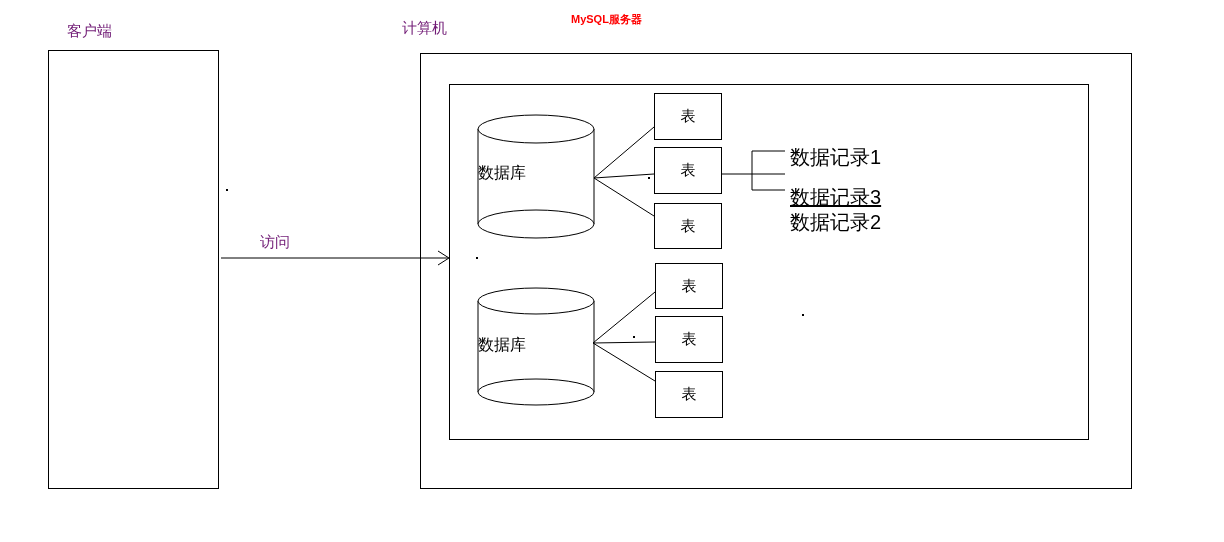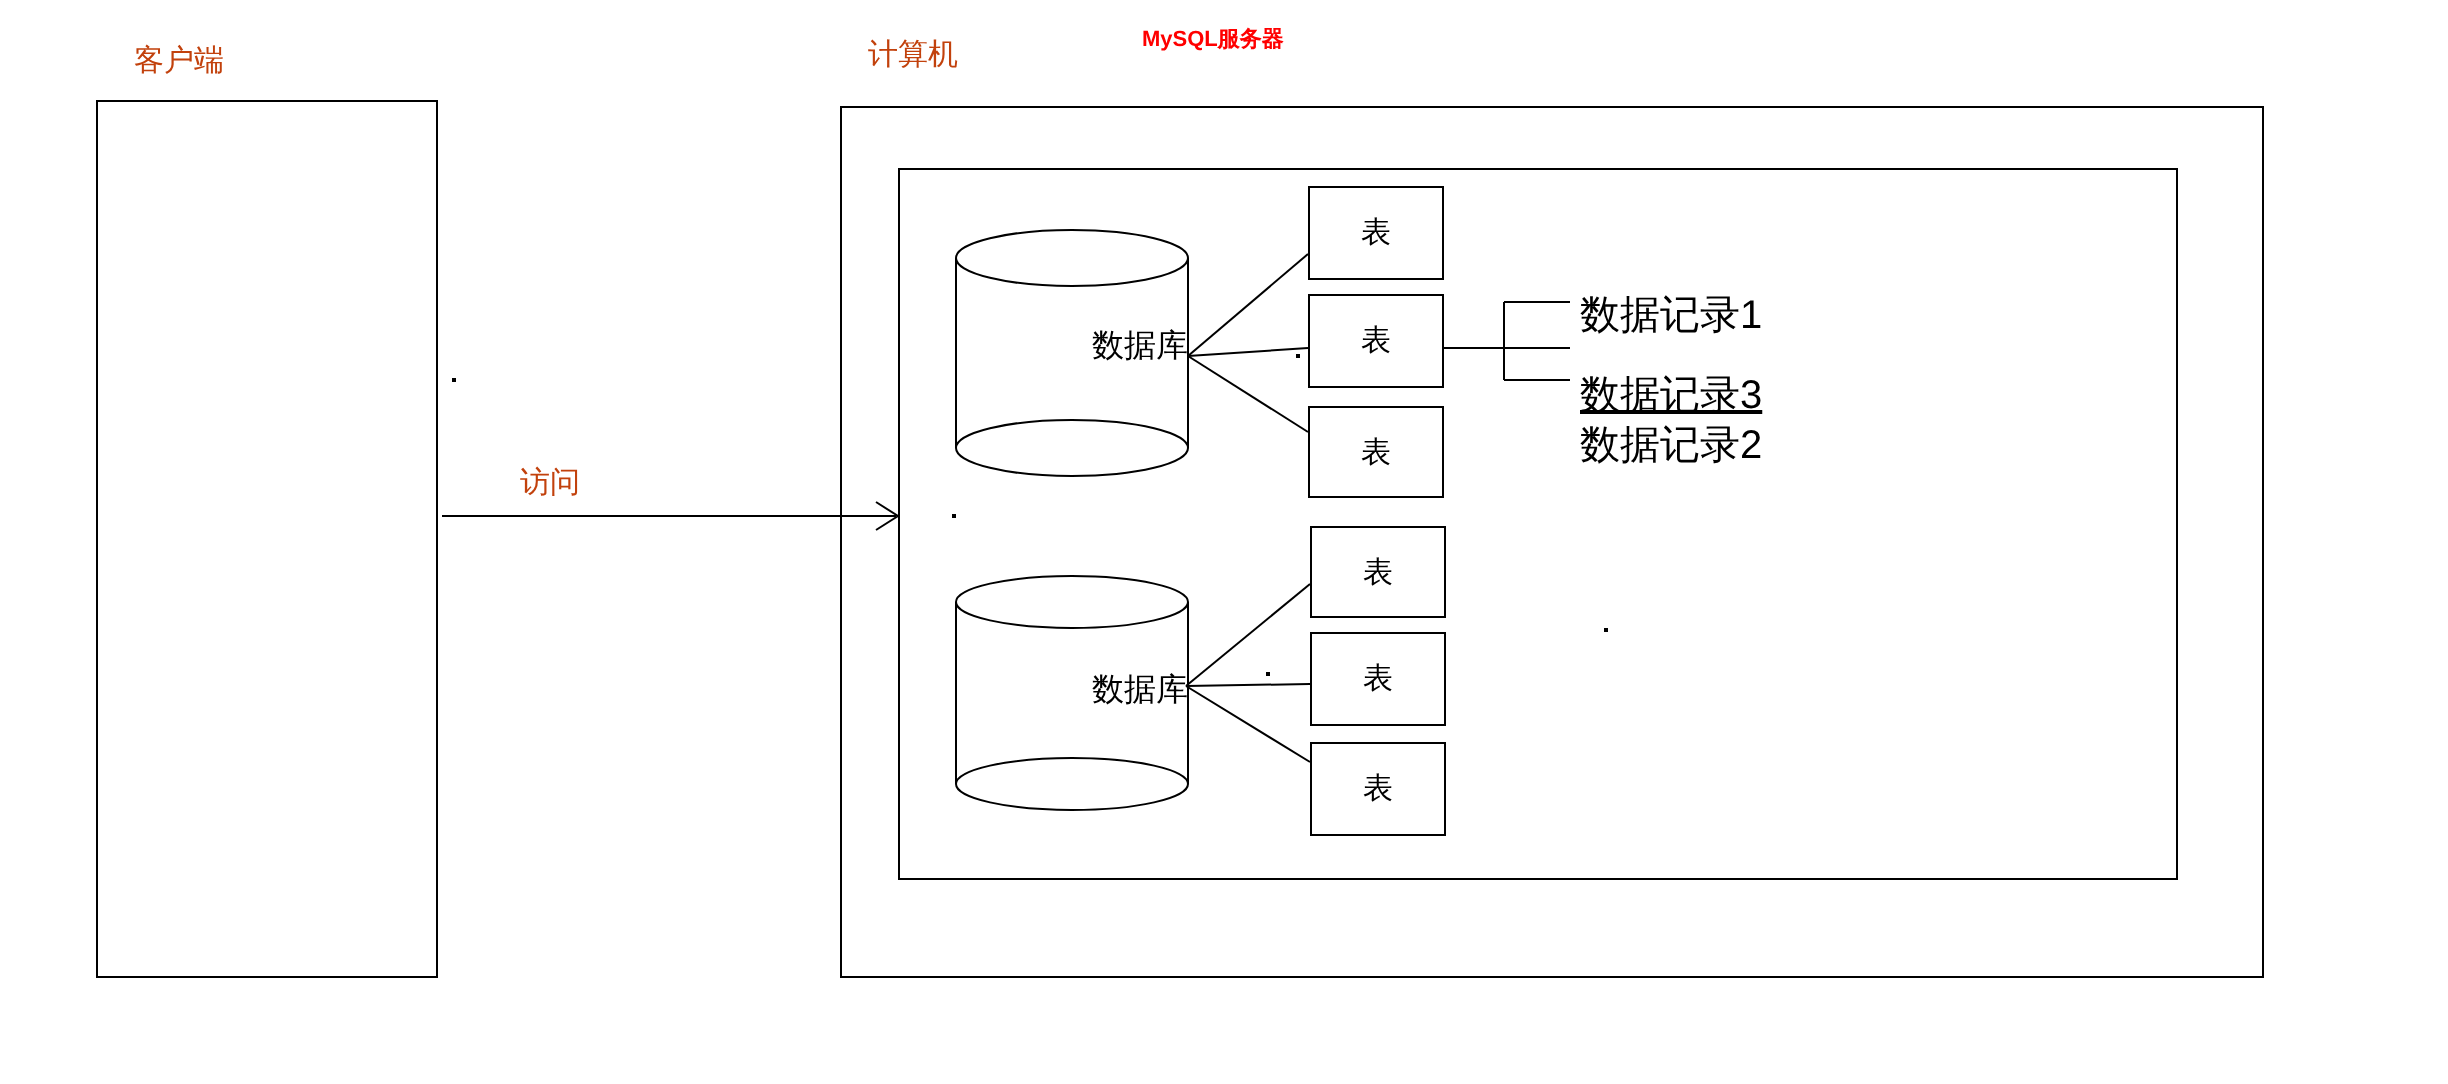--- a/index.html
+++ b/index.html
@@ -27,38 +27,38 @@
     position: absolute;
     border: 1px solid #000000;
     background: transparent;
     box-sizing: border-box;
   }
   .lbl {
     position: absolute;
     font-size: 15px;
     line-height: 1.1;
     white-space: nowrap;
-    color: #c2410c;
+    color: #701a75;
   }
   .lbl-cjk { font-size: 15px; }
   .tbox {
     position: absolute;
     width: 68px;
     border: 1px solid #000000;
     box-sizing: border-box;
     display: flex;
     align-items: center;
     justify-content: center;
     font-size: 15px;
     background: #ffffff;
   }
   .db-label {
     position: absolute;
     width: 116px;
-    text-align: right;
+    text-align: left;
     font-size: 16px;
   }
   .server-title {
     position: absolute;
     left: 571px;
     top: 12px;
     font-size: 11px;
     font-weight: bold;
     color: #FF0000;
     white-space: nowrap;
@@ -123,21 +123,21 @@
       <rect x="662" y="163" width="2" height="2"></rect>
       <rect x="633" y="336" width="2" height="2"></rect>
       <rect x="661" y="333" width="2" height="2"></rect>
       <rect x="802" y="314" width="2" height="2"></rect>
     </g>
   </svg>
 
   <div class="lbl lbl-cjk" style="left:67px; top:23px;">客户端</div>
   <div class="box" style="left:48px; top:50px; width:171px; height:439px;"></div>
 
-  <div class="lbl lbl-cjk" style="left:434px; top:20px;">计算机</div>
+  <div class="lbl lbl-cjk" style="left:402px; top:20px;">计算机</div>
   <div class="server-title">MySQL服务器</div>
 
   <div class="box" style="left:420px; top:53px; width:712px; height:436px;"></div>
 
   <div class="box" style="left:449px; top:84px; width:640px; height:356px;"></div>
 
   <div class="lbl lbl-cjk" style="left:260px; top:234px;">访问</div>
 
   <div class="db-label" style="left:478px; top:163px;">数据库</div>
   <div class="db-label" style="left:478px; top:335px;">数据库</div>

